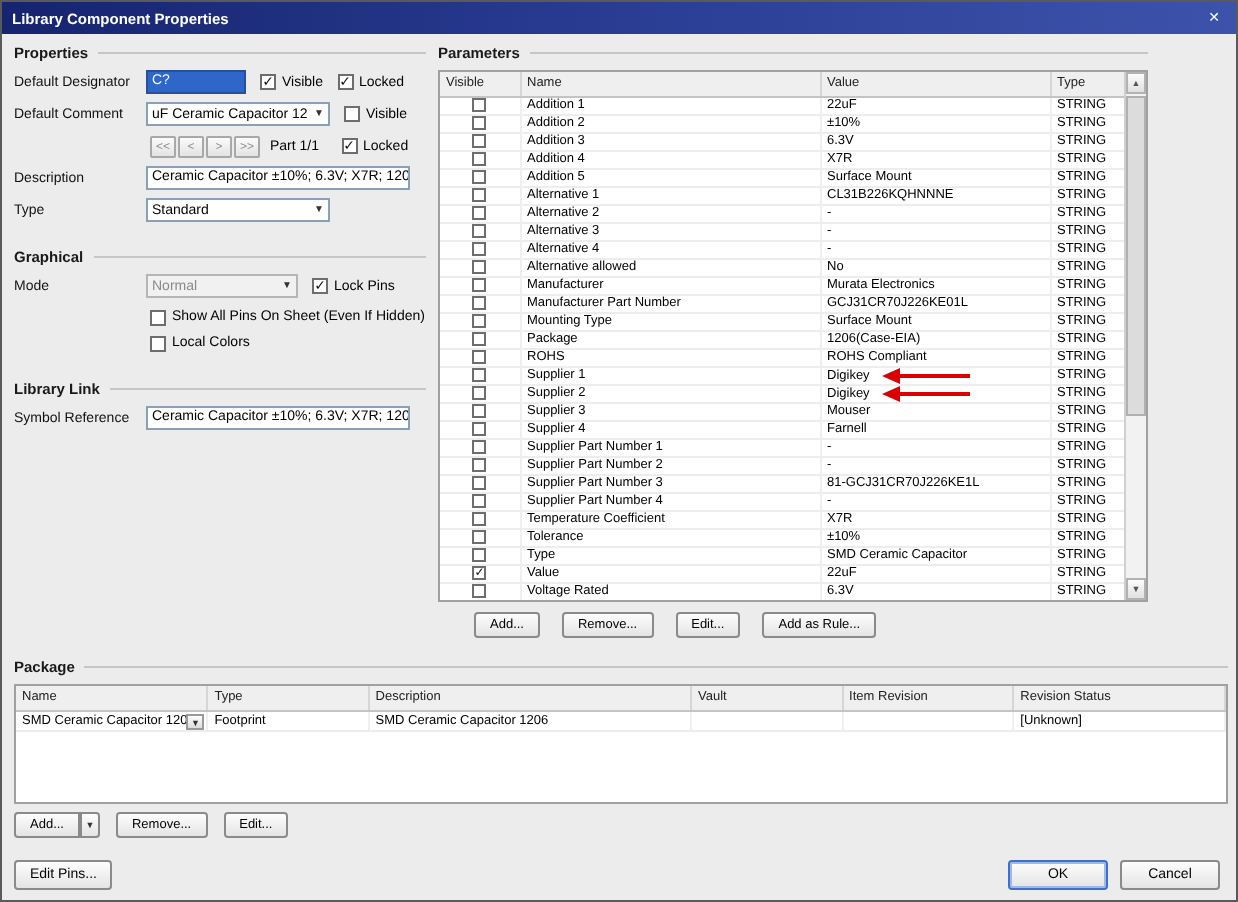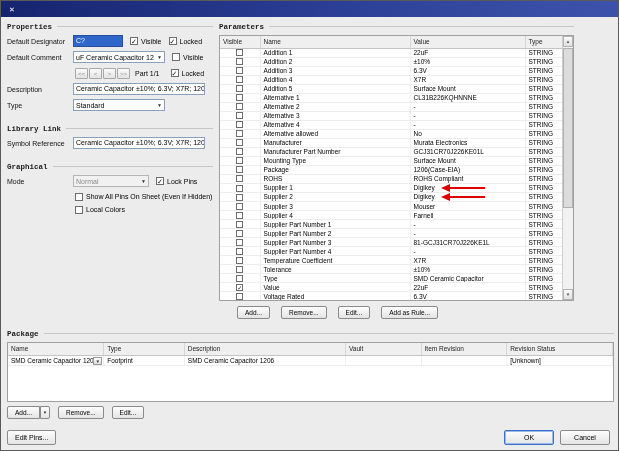--- a/index.html
+++ b/index.html
@@ -7,21 +7,21 @@
   body { font-family:"Liberation Sans", sans-serif; font-size:7px; color:#000; background:#9a9a9a; }
   .window { position:relative; width:619px; height:451px; background:#ececec; border:1px solid #5a5a5a; }
 
   
   .titlebar { height:16px; background:linear-gradient(90deg,#16246f,#2c3f96 55%,#3d53ab); color:#fff;
               display:flex; align-items:center; padding:0 5px; }
   .titlebar .title { font-size:7.5px; font-weight:bold; flex:1; white-space:nowrap; }
   .titlebar .close { width:12px; height:11px; text-align:center; line-height:11px; font-size:7px; color:#fff; cursor:default; }
 
   
-  .sec-head { display:flex; align-items:center; height:11px; margin-bottom:3px;font-family:Liberation Mono, monospace; }
+  .sec-head { display:flex; align-items:center; height:11px; margin-bottom:3px; }
   .sec-title { font-weight:bold; font-size:7.5px; color:#1a1a1a; white-space:nowrap; }
   .sec-line { flex:1; height:1px; background:#c6c6c6; margin-left:5px; }
 
   
   .left-col { position:absolute; left:6px; top:20px; width:206px; }
   .frow { display:flex; align-items:center; margin-bottom:4px; height:12px; white-space:nowrap; }
   .flabel { width:66px; flex:0 0 66px; font-size:7px; color:#111; }
   .tinput { display:inline-block; background:#fff; border:1px solid #8aa0b8; height:12px; line-height:10px;
             padding:0 2px; overflow:hidden; white-space:nowrap; }
   .tinput.sel { background:#2e66c9; color:#fff; border-color:#274f9c; }
@@ -92,20 +92,21 @@
   .edit-pins { position:absolute; left:0; bottom:0; }
   .okbtn { position:absolute; right:58px; bottom:0; width:50px; }
   .cancelbtn { position:absolute; right:2px; bottom:0; width:50px; }
 </style>
 </head>
 <body>
 
 <div class="window">
 
   <div class="titlebar">
+    <span class="title">Library Component Properties</span>
     <span class="close">✕</span>
   </div>
 
   <div class="left-col">
 
     <div>
       <div class="sec-head">
         <span class="sec-title">Properties</span>
         <span class="sec-line"></span>
       </div>
@@ -156,31 +157,20 @@
         <span class="flabel">Type</span>
         <span class="combo" style="width:92px">
           <span class="ct">Standard</span>
           <span class="ca">▼</span>
         </span>
       </div>
     </div>
 
     <div style="margin-top:12px">
       <div class="sec-head">
-        <span class="sec-title">Library Link</span>
-        <span class="sec-line"></span>
-      </div>
-      <div class="frow">
-        <span class="flabel">Symbol Reference</span>
-        <span class="tinput" style="width:132px">Ceramic Capacitor ±10%; 6.3V; X7R; 1206 (3216 Metric)</span>
-      </div>
-    </div>
-
-    <div style="margin-top:12px">
-      <div class="sec-head">
         <span class="sec-title">Graphical</span>
         <span class="sec-line"></span>
       </div>
 
       <div class="frow">
         <span class="flabel">Mode</span>
         <span class="combo disabled" style="width:76px">
           <span class="ct">Normal</span>
           <span class="ca">▼</span>
         </span>
@@ -191,20 +181,31 @@
       </div>
 
       <div class="frow" style="padding-left:68px; height:11px; margin-bottom:2px">
         <span class="cb"></span>
         <span class="cblabel">Show All Pins On Sheet (Even If Hidden)</span>
       </div>
 
       <div class="frow" style="padding-left:68px; height:11px">
         <span class="cb"></span>
         <span class="cblabel">Local Colors</span>
+      </div>
+    </div>
+
+    <div style="margin-top:12px">
+      <div class="sec-head">
+        <span class="sec-title">Library Link</span>
+        <span class="sec-line"></span>
+      </div>
+      <div class="frow">
+        <span class="flabel">Symbol Reference</span>
+        <span class="tinput" style="width:132px">Ceramic Capacitor ±10%; 6.3V; X7R; 1206 (3216 Metric)</span>
       </div>
     </div>
   </div>
 
   <div class="params">
     <div class="sec-head">
       <span class="sec-title">Parameters</span>
       <span class="sec-line"></span>
     </div>
     <div class="ptable-wrap">

